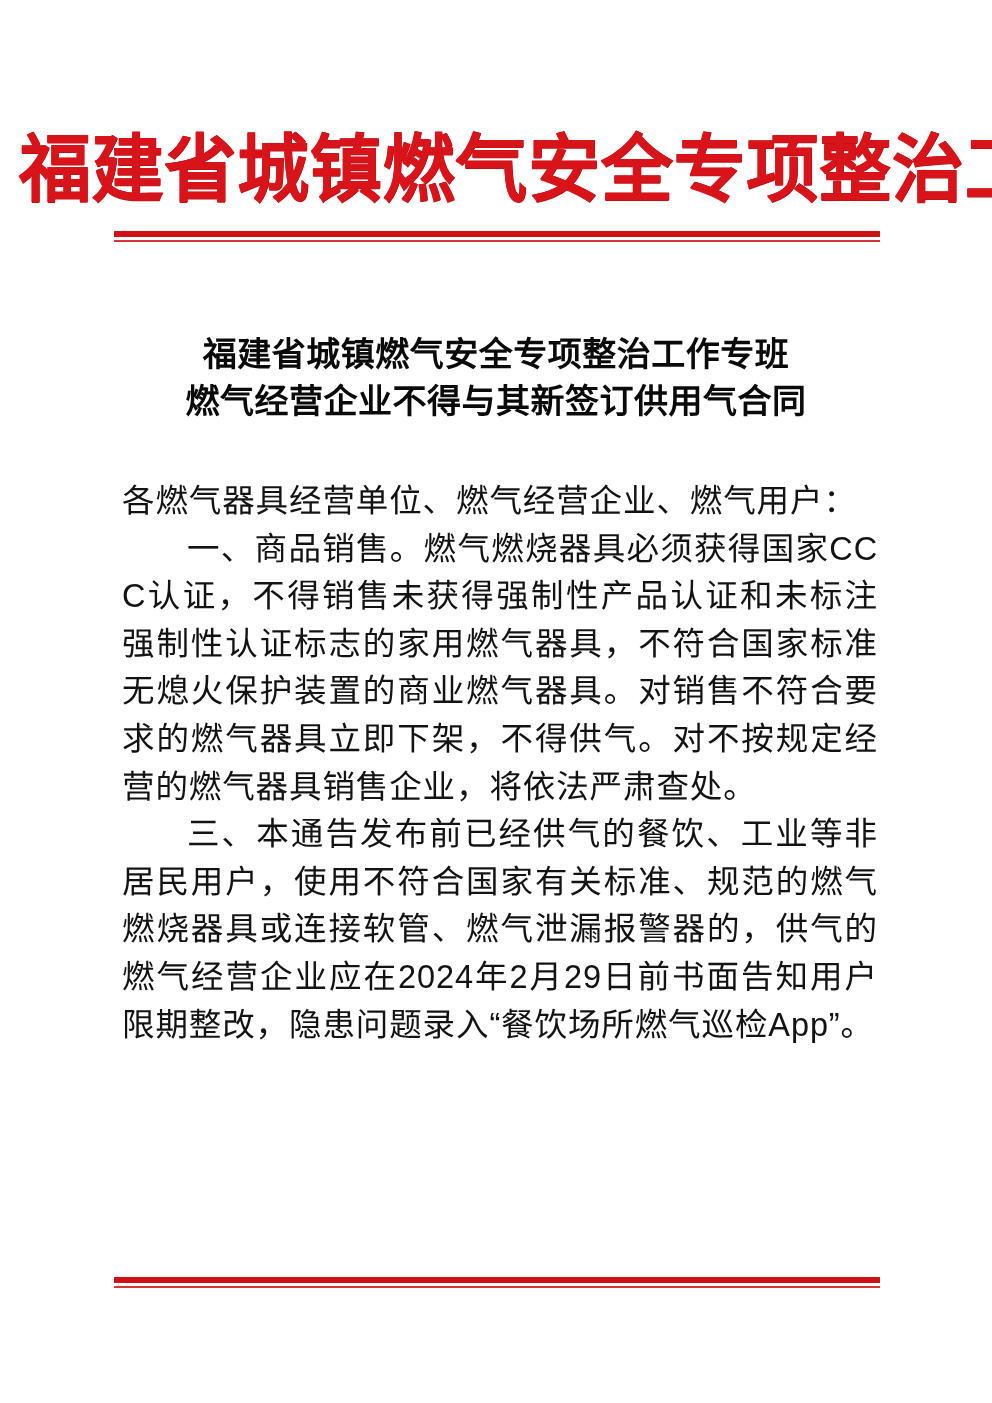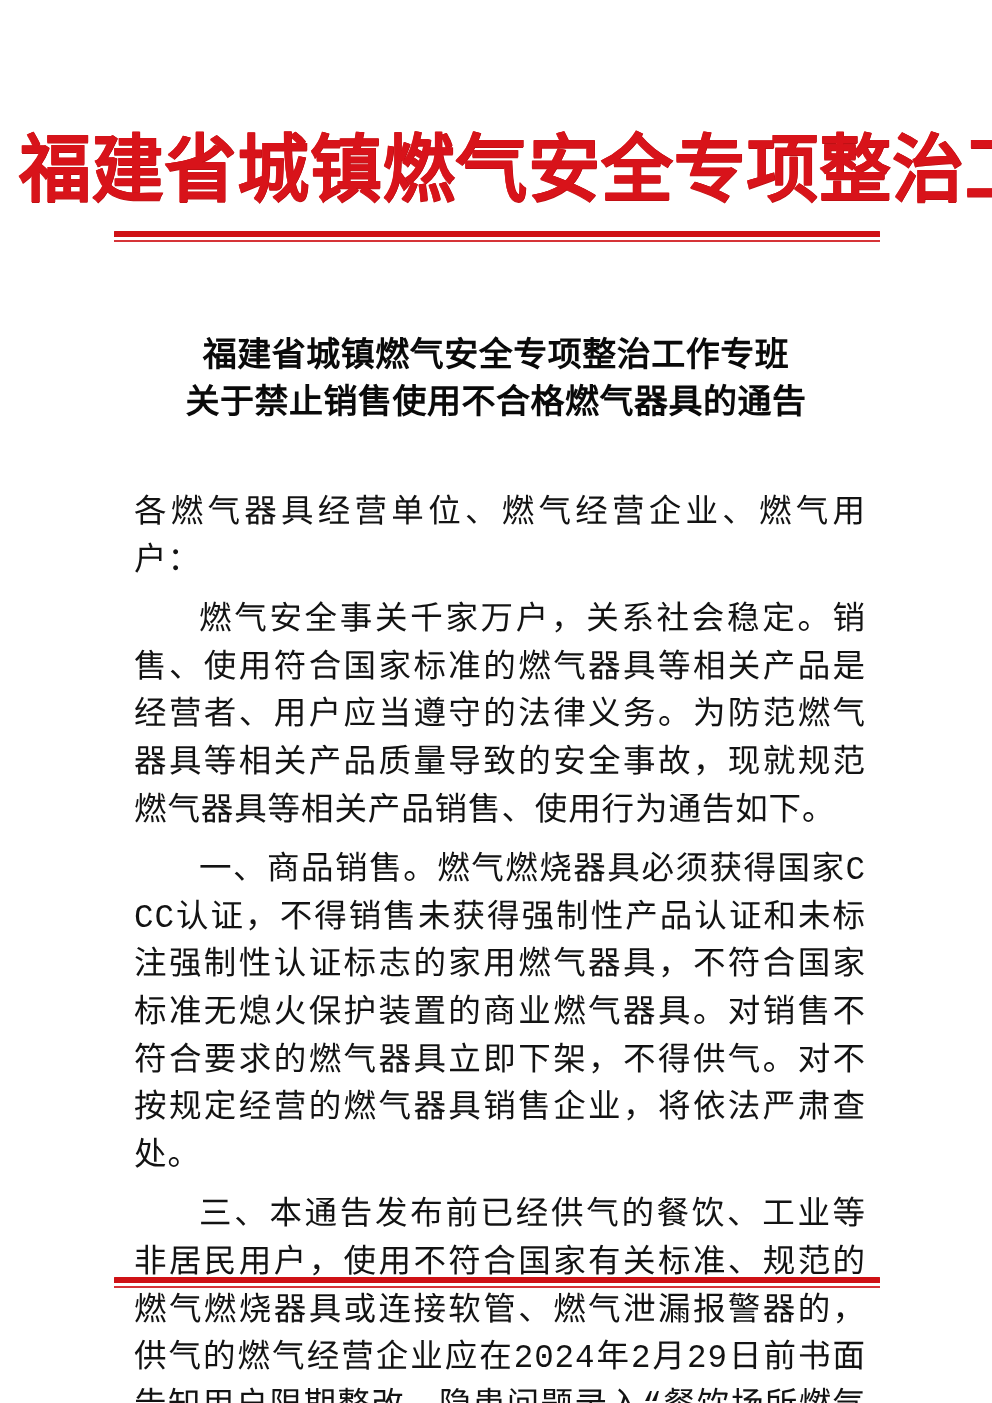--- a/index.html
+++ b/index.html
@@ -94,22 +94,22 @@
 
   
   .body-area {
     position: absolute;
     left: 122px;
     top: 478px;
     width: 756px;
   }
 
   .para {
-    margin: 12px;
-    font-family: Liberation Mono, monospace;
+    margin: 0;
+    font-family: Liberation Sans, sans-serif;
     font-size: 32.5px;
     line-height: 47.6px;
     letter-spacing: 0.9px;
     text-align: justify;
     text-justify: inter-ideograph;
     color: #131313;
     word-break: break-all;
   }
   .para.indent {
     text-indent: 2em;
@@ -128,26 +128,25 @@
   </div>
 
   <div class="rule-wrap rule-top">
     <div class="rule-thick"></div>
     <div class="rule-gap"></div>
     <div class="rule-thin"></div>
   </div>
 
   <div class="doc-title">
     <span class="line">福建省城镇燃气安全专项整治工作专班</span>
-    <span class="line">关于禁止销售使用不合格燃气器具的通告</span>
+    <span class="line">燃气经营企业不得与其新签订供用气合同</span>
   </div>
 
   <div class="body-area">
     <p class="para">各燃气器具经营单位、燃气经营企业、燃气用户：</p>
-    <p class="para indent">燃气安全事关千家万户，关系社会稳定。销售、使用符合国家标准的燃气器具等相关产品是经营者、用户应当遵守的法律义务。为防范燃气器具等相关产品质量导致的安全事故，现就规范燃气器具等相关产品销售、使用行为通告如下。</p>
     <p class="para indent">一、商品销售。燃气燃烧器具必须获得国家CCC认证，不得销售未获得强制性产品认证和未标注强制性认证标志的家用燃气器具，不符合国家标准无熄火保护装置的商业燃气器具。对销售不符合要求的燃气器具立即下架，不得供气。对不按规定经营的燃气器具销售企业，将依法严肃查处。</p>
     <p class="para indent">三、本通告发布前已经供气的餐饮、工业等非居民用户，使用不符合国家有关标准、规范的燃气燃烧器具或连接软管、燃气泄漏报警器的，供气的燃气经营企业应在2024年2月29日前书面告知用户限期整改，隐患问题录入“餐饮场所燃气巡检App”。</p>
   </div>
 
   <div class="rule-wrap rule-bottom">
     <div class="rule-thick"></div>
     <div class="rule-gap"></div>
     <div class="rule-thin"></div>
   </div>
 

